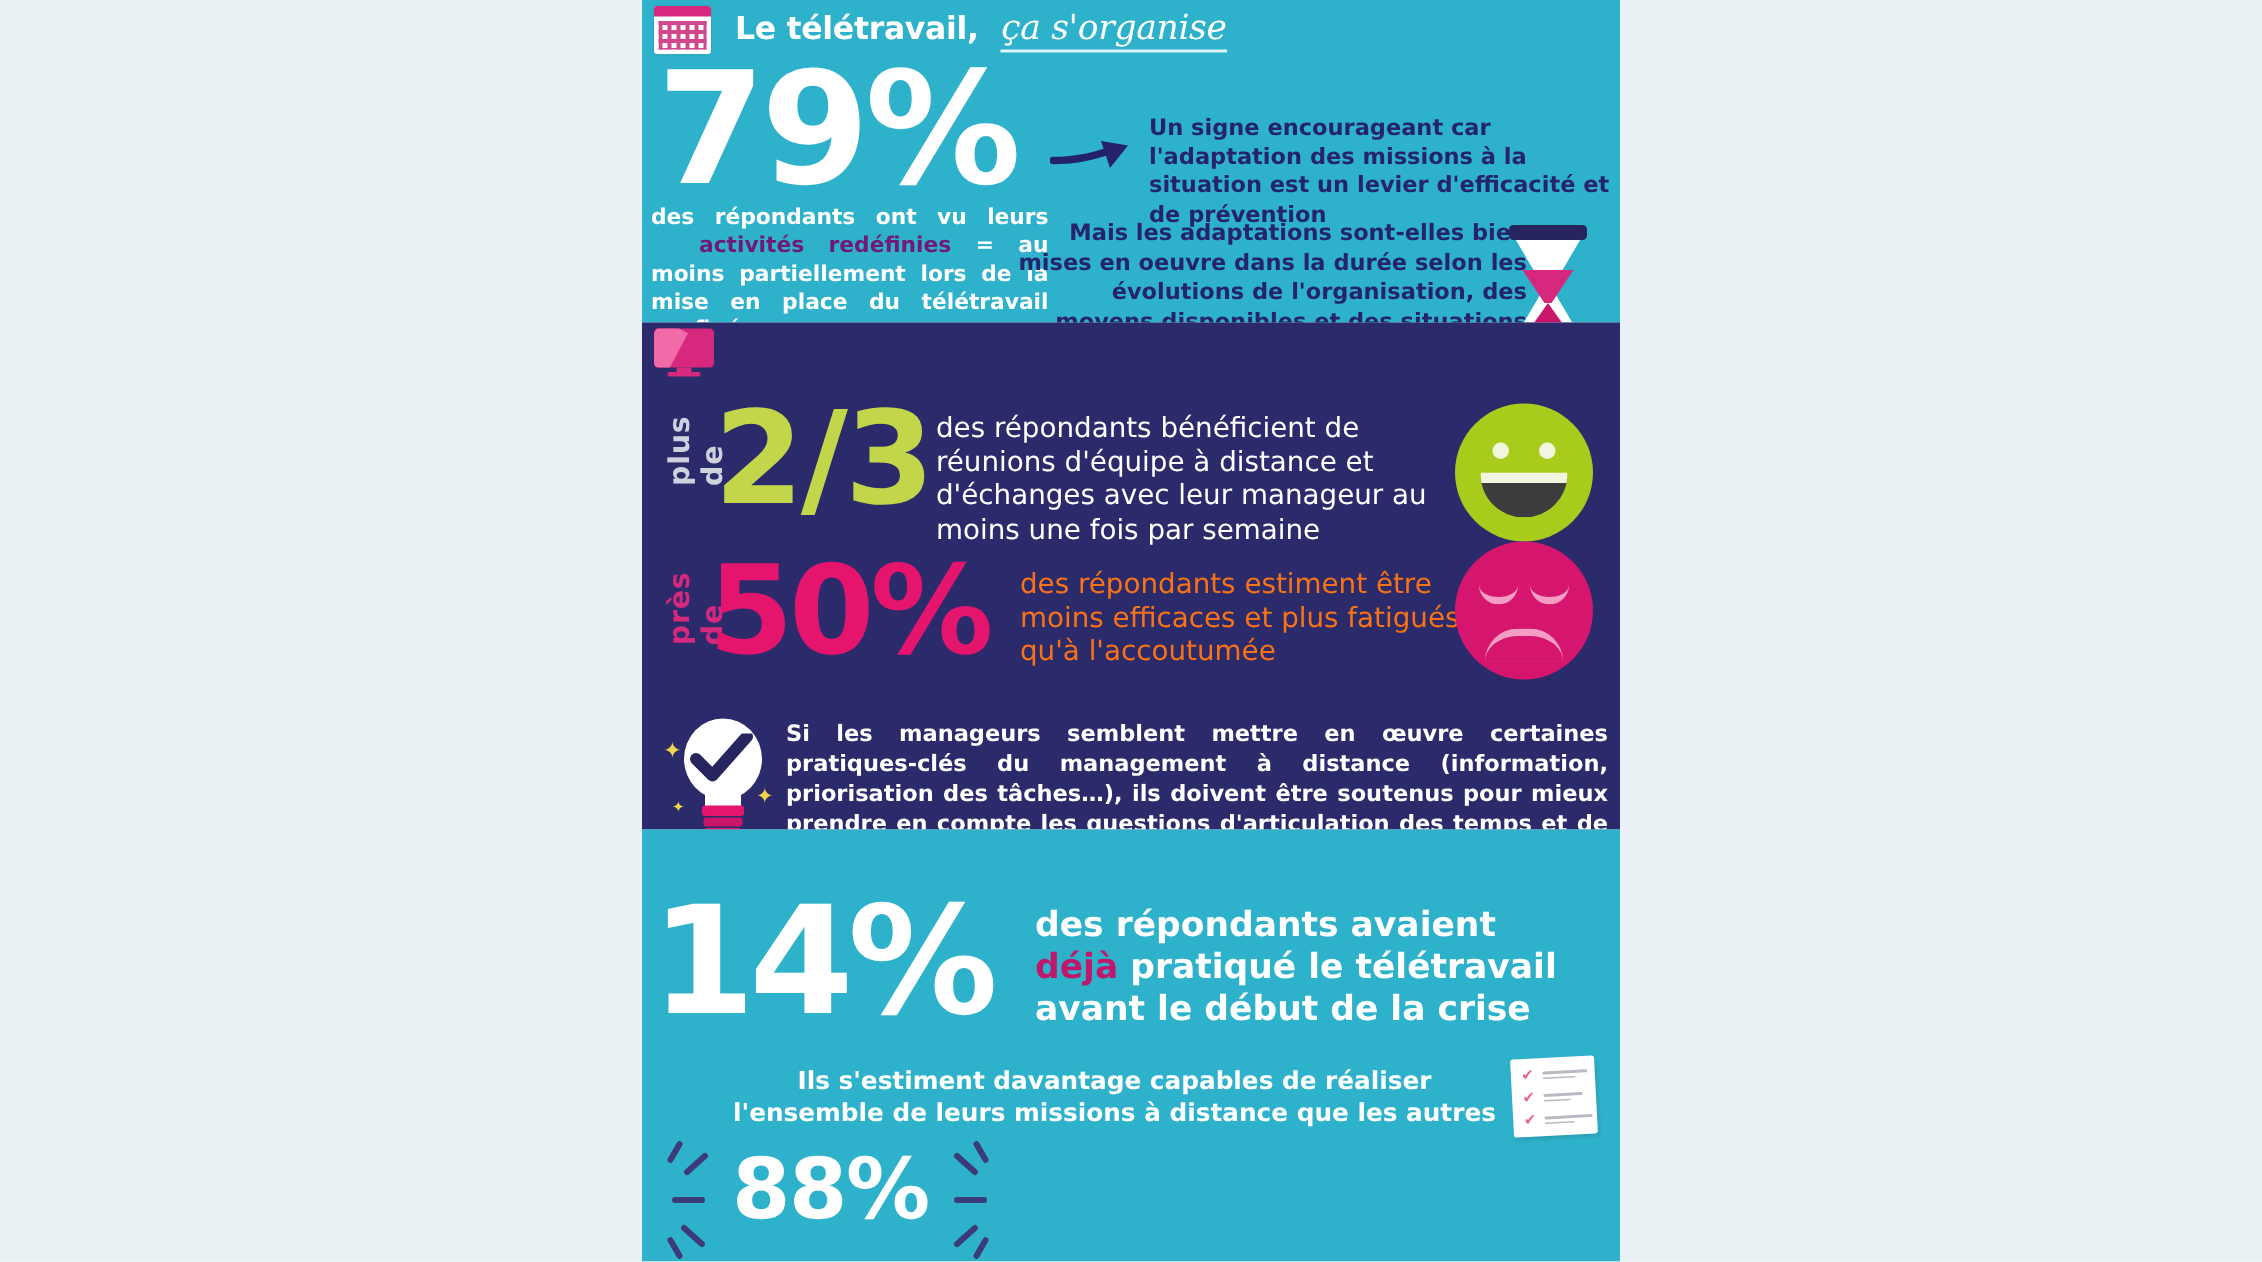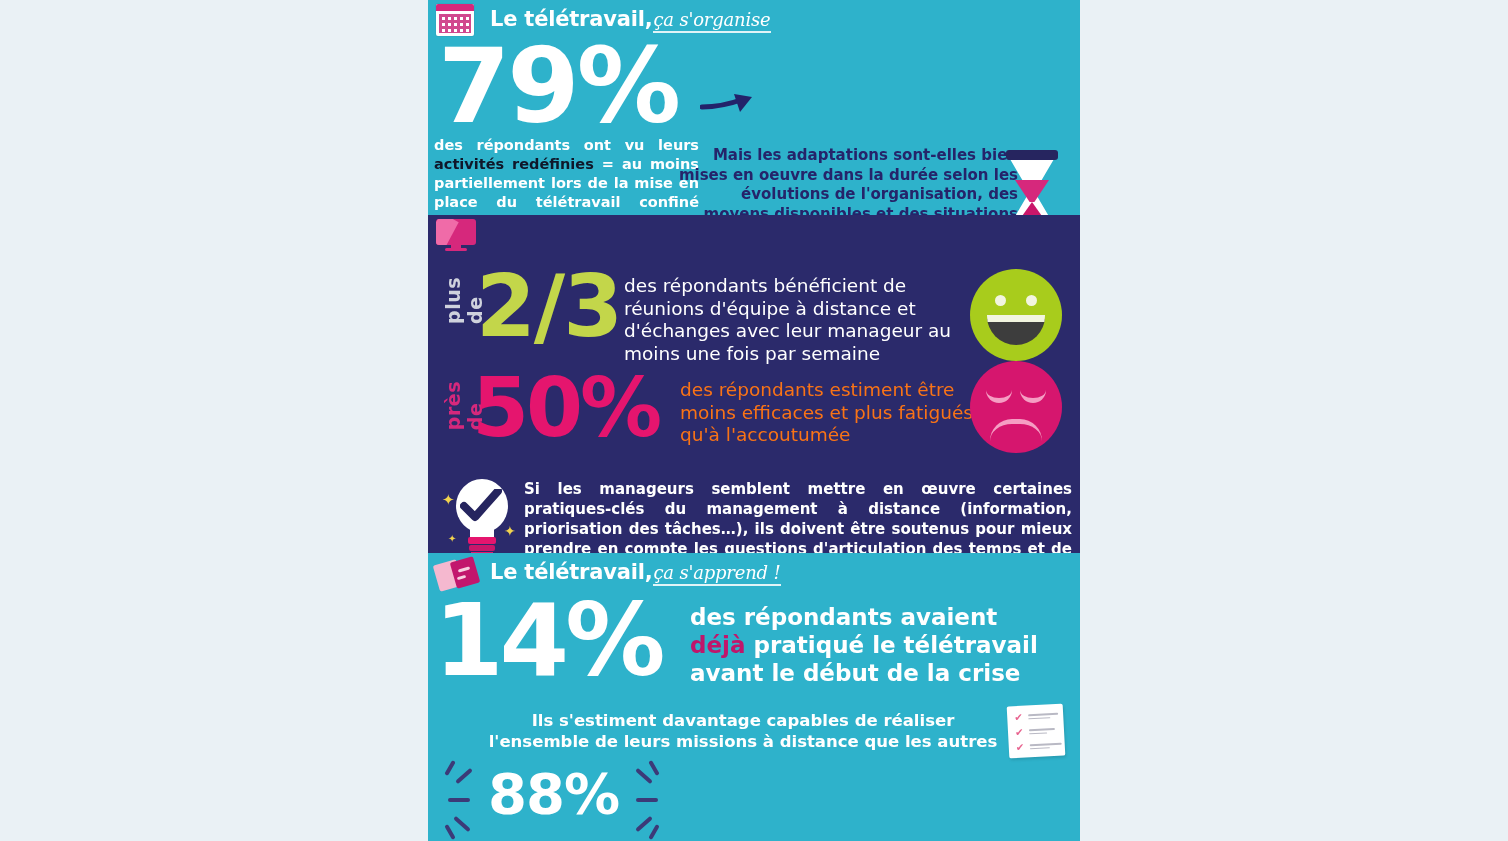--- a/index.html
+++ b/index.html
@@ -41,24 +41,24 @@
     color: #ffffff;
     font-size: 21px;
     font-weight: bold;
     letter-spacing: -0.2px;
     white-space: nowrap;
   }
   .head-script {
     font-family: "DejaVu Serif", "Liberation Serif", serif;
     font-style: italic;
     font-weight: normal;
-    font-size: 18px;
+    font-size: 23px;
     border-bottom: 2.5px solid rgba(255,255,255,0.85);
     padding-bottom: 1px;
-    margin-left: 1px;
+    margin-left: 15px;
   }
 
   
   .ico-cal { width: 38px; height: 32px; background:#fff; border-radius:2px; position:relative; margin-top:2px; box-shadow:0 0 0 1px rgba(0,0,0,0.04); }
   .ico-cal .bar { position:absolute; left:0; right:0; top:0; height:7px; background:#d6287c; border-radius:2px 2px 0 0; }
   .ico-cal .grid { position:absolute; left:3px; right:3px; top:10px; bottom:3px;
     background-image:
       repeating-linear-gradient(to right, #c9277a 0 3px, transparent 3px 6px),
       repeating-linear-gradient(to bottom, #c9277a 0 3px, transparent 3px 6px);
     background-size: 6px 6px; opacity:0.85; mix-blend-mode:multiply; }
@@ -84,21 +84,21 @@
   .s1-big {
     position:absolute; left:10px; top:-4px;
     font-size: 104px; font-weight: bold; color:#ffffff;
     letter-spacing:-3px; line-height:1; white-space:nowrap;
   }
   .s1-caption {
     position:absolute; left:6px; top:98px; width:265px;
     color:#ffffff; font-size:14.5px; font-weight:bold; line-height:1.30;
     text-align:justify; text-align-last:justify;
   }
-  .hl-pink { color:#0f172a; }
+  .hl-pink { color:#701a75;margin-left:32px; }
   .s1-arrow { position:absolute; left:272px; top:54px; width:60px; height:26px; }
   .s1-right1 {
     position:absolute; left:338px; top:38px; width:312px;
     color:#25246a; font-size:15px; line-height:1.28; font-weight:600;
   }
   .s1-right2 {
     position:absolute; left:250px; top:108px; width:340px;
     color:#25246a; font-size:15px; line-height:1.30; font-weight:600;
     text-align:right;
   }
@@ -231,20 +231,21 @@
           <span>des répondants ont vu leurs </span><span class="hl-pink">activités redéfinies</span><span> = au moins partiellement lors de la mise en place du télétravail confiné</span>
         </div>
 
         <div class="s1-arrow">
           <svg width="60" height="26" viewBox="0 0 60 26">
             <path d="M2 15 C 18 15, 30 12, 44 7" stroke="#23226a" stroke-width="5" fill="none" stroke-linecap="round"></path>
             <path d="M52 5 L 34 2 L 40 20 Z" fill="#23226a"></path>
           </svg>
         </div>
 
+        <div class="s1-right1">Un signe encourageant car l'adaptation des missions à la situation est un levier d'efficacité et de prévention</div>
         <div class="s1-right2">Mais les adaptations sont-elles bien mises en oeuvre dans la durée selon les évolutions de l'organisation, des moyens disponibles et des situations de chacun ?</div>
 
         <div class="ico-hour">
           <div class="glass"></div>
           <div class="sand-t"></div>
           <div class="sand-b"></div>
           <div class="cap cap-t"></div>
 
         </div>
       </div>
@@ -293,33 +294,20 @@
           </div>
           <div class="spark sp1">✦</div>
           <div class="spark sp2">✦</div>
           <div class="spark sp3">✦</div>
         </div>
         <div class="s2-para">Si les manageurs semblent mettre en œuvre certaines pratiques-clés du management à distance (information, priorisation des tâches…), ils doivent être soutenus pour mieux prendre en compte les questions d'articulation des temps et de régulation de la charge de travail de leurs collaborateurs.</div>
       </div>
     </div>
 
     <div class="section sec-apprend">
-      <div class="head">
-        <div class="head-icon">
-          <div class="ico-book">
-            <div class="pg pg-l"></div>
-            <div class="pg pg-r"></div>
-            <div class="ln l1"></div>
-            <div class="ln l2"></div>
-          </div>
-        </div>
-        <div class="head-text">
-          <span>Le télétravail,</span><span class="head-script">ça s'apprend !</span>
-        </div>
-      </div>
 
       <div class="s3-big">14%</div>
 
       <div class="s3-txt">
         <span>des répondants avaient</span><br>
         <span class="hl-deja">déjà</span><span> pratiqué le télétravail</span><br>
         <span>avant le début de la crise</span>
       </div>
 
       <div class="s3-mid">Ils s'estiment davantage capables de réaliser l'ensemble de leurs missions à distance que les autres</div>

